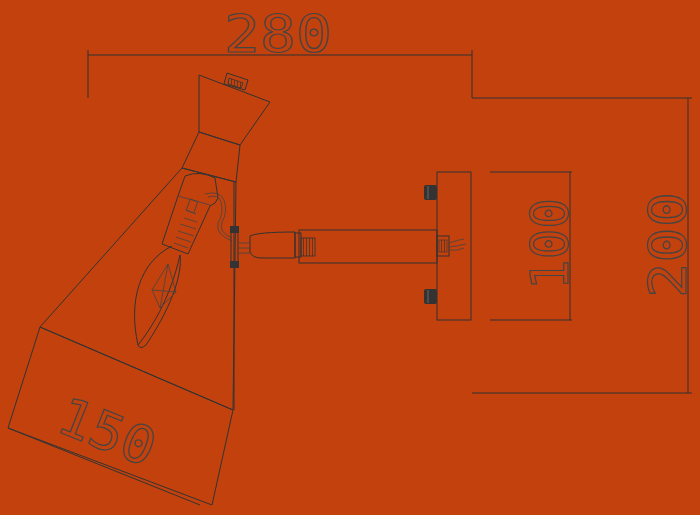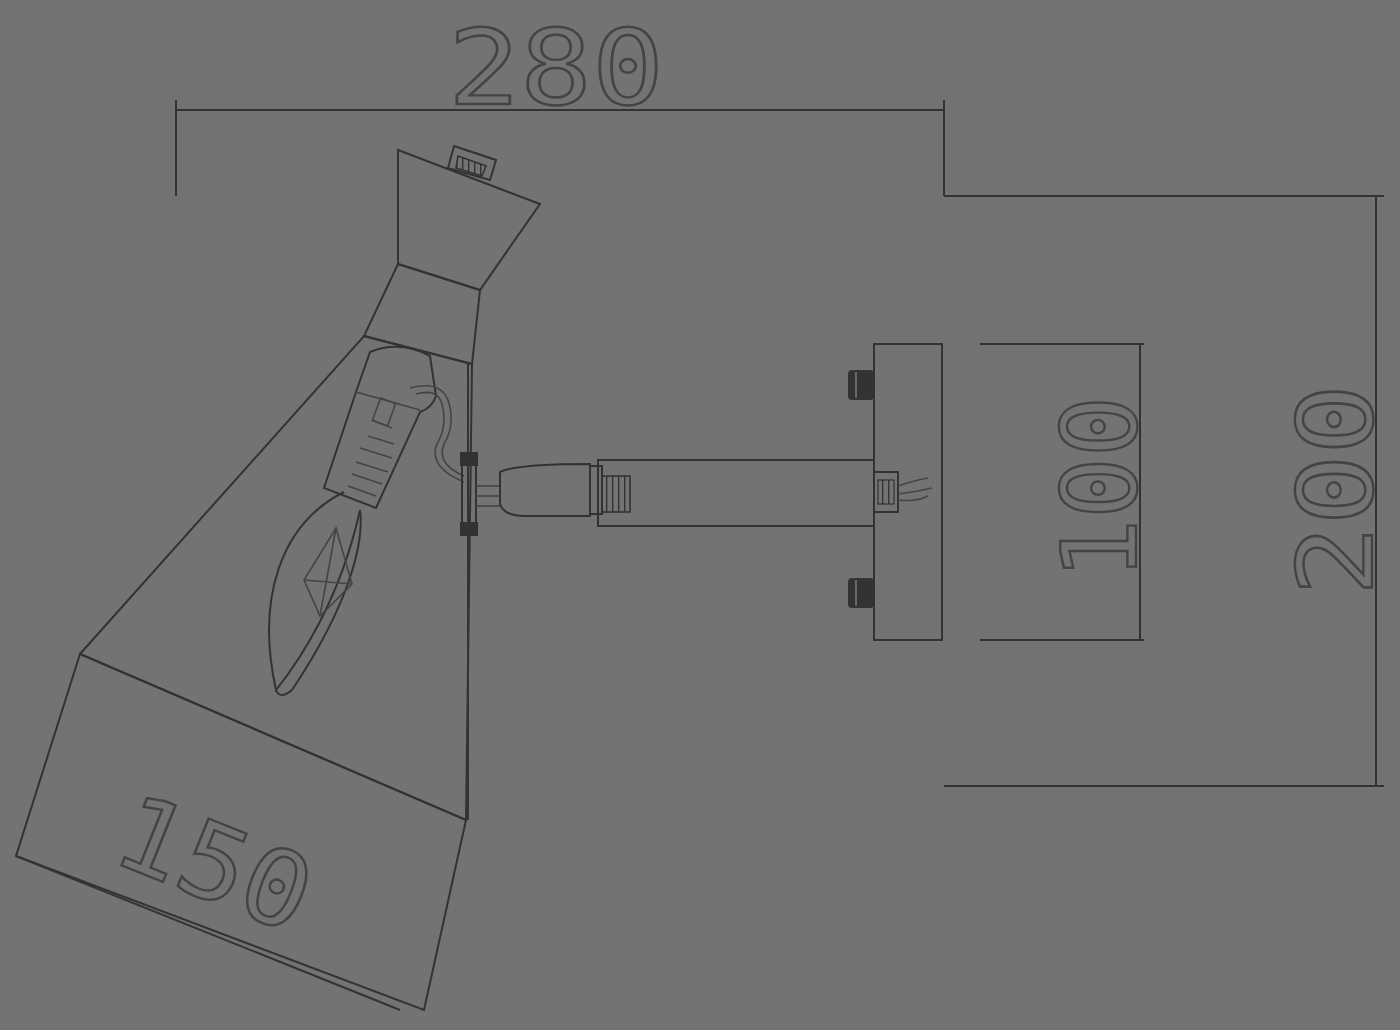--- a/index.html
+++ b/index.html
@@ -1,16 +1,16 @@
 <!DOCTYPE html>
 <html><head>
 <meta charset="utf-8">
 <style>
   html,body{margin:0;padding:0;background:#ffffff;}
-  #canvas{position:relative;width:700px;height:515px;overflow:hidden;background:#737373;}
+  #canvas{position:relative;width:700px;height:515px;overflow:hidden;background:#c2410c;}
   svg{display:block;}
   .ln{stroke:#333;stroke-width:1;fill:none;}
   .thin{stroke:#444;stroke-width:0.8;fill:none;}
   .hatch{stroke:#444;stroke-width:0.9;}
   .dimtxt{font-family:"DejaVu Sans Mono",monospace;fill:none;stroke:#444;stroke-width:1.2;font-size:52px;}
 </style>
 </head>
 <body>
 
 <div id="canvas">

